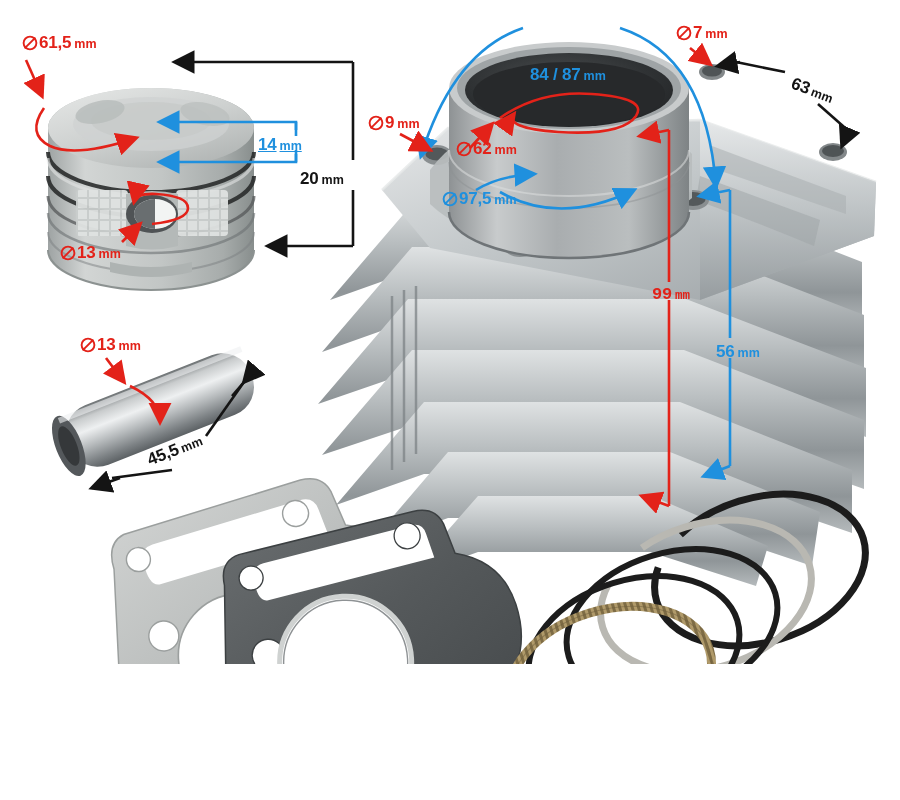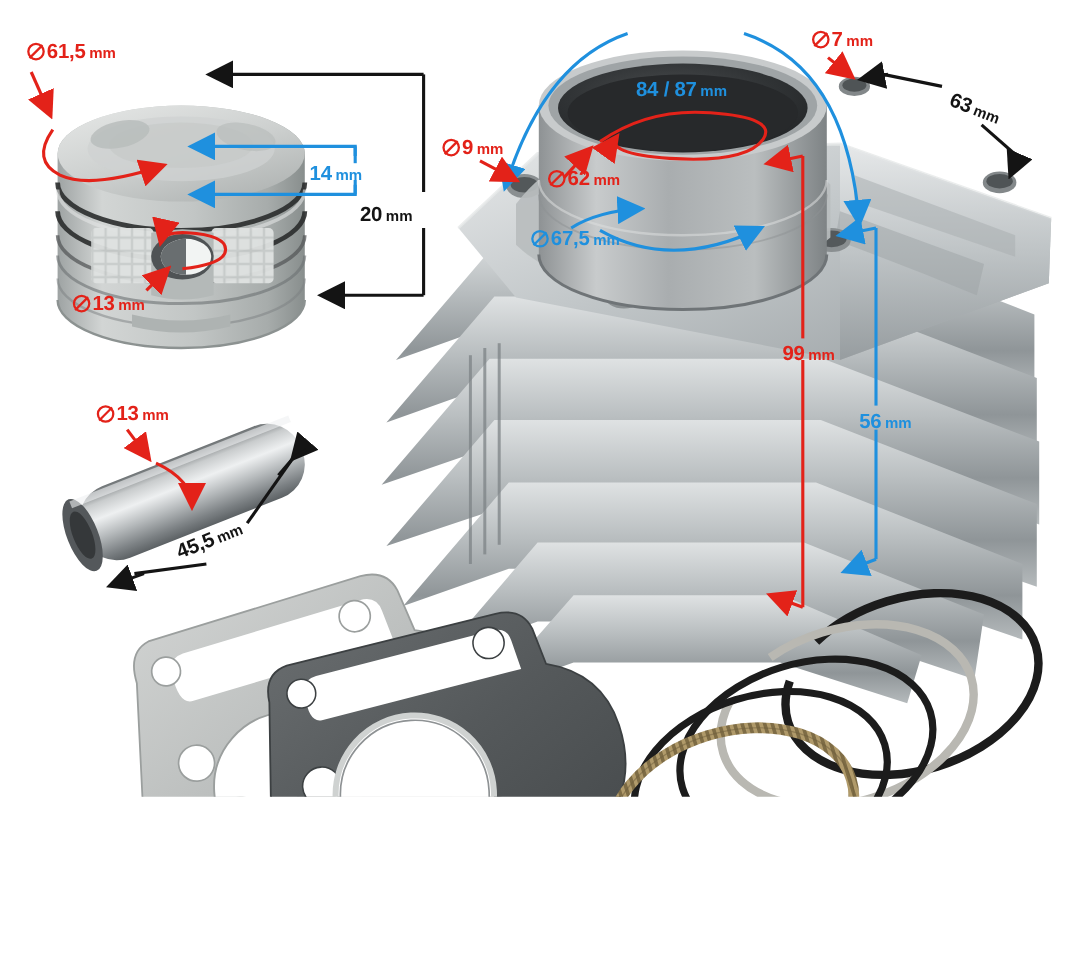--- a/index.html
+++ b/index.html
@@ -327,21 +327,21 @@
 
   <div class="lbl red" style="left:22px;top:34px;">
     <span class="dia">
       <svg viewBox="0 0 16 16" width="16" height="16">
           <circle cx="8" cy="8" r="6.4" fill="none" stroke="#e32219" stroke-width="1.9"></circle>
           <line x1="2.6" y1="13.4" x2="13.4" y2="2.6" stroke="#e32219" stroke-width="1.9"></line>
         </svg>
     </span><span class="num">61,5</span><span class="un">mm</span>
   </div>
 
-  <div class="lbl blue" style="left:258px;top:136px;">
+  <div class="lbl blue" style="left:258px;top:136px;text-decoration:underline;">
     <span class="num">14</span><span class="un">mm</span>
   </div>
 
   <div class="lbl black" style="left:300px;top:170px;">
     <span class="num">20</span><span class="un">mm</span>
   </div>
 
   <div class="lbl red" style="left:60px;top:244px;">
     <span class="dia">
       <svg viewBox="0 0 16 16" width="16" height="16">
@@ -398,24 +398,24 @@
         </svg>
     </span><span class="num">62</span><span class="un">mm</span>
   </div>
 
   <div class="lbl blue" style="left:442px;top:190px;">
     <span class="dia">
       <svg viewBox="0 0 16 16" width="16" height="16">
           <circle cx="8" cy="8" r="6.4" fill="none" stroke="#1f90de" stroke-width="1.9"></circle>
           <line x1="2.6" y1="13.4" x2="13.4" y2="2.6" stroke="#1f90de" stroke-width="1.9"></line>
         </svg>
-    </span><span class="num">67,5</span><span class="un">mm</span>
-  </div>
-
-  <div class="lbl red" style="left:652px;top:286px;">
+    </span><span class="num">97,5</span><span class="un">mm</span>
+  </div>
+
+  <div class="lbl red" style="left:652px;top:286px;font-family:Liberation Mono, monospace;">
     <span class="num">99</span><span class="un">mm</span>
   </div>
 
   <div class="lbl blue" style="left:716px;top:343px;">
     <span class="num">56</span><span class="un">mm</span>
   </div>
 
 </div>
 
 </body></html>

